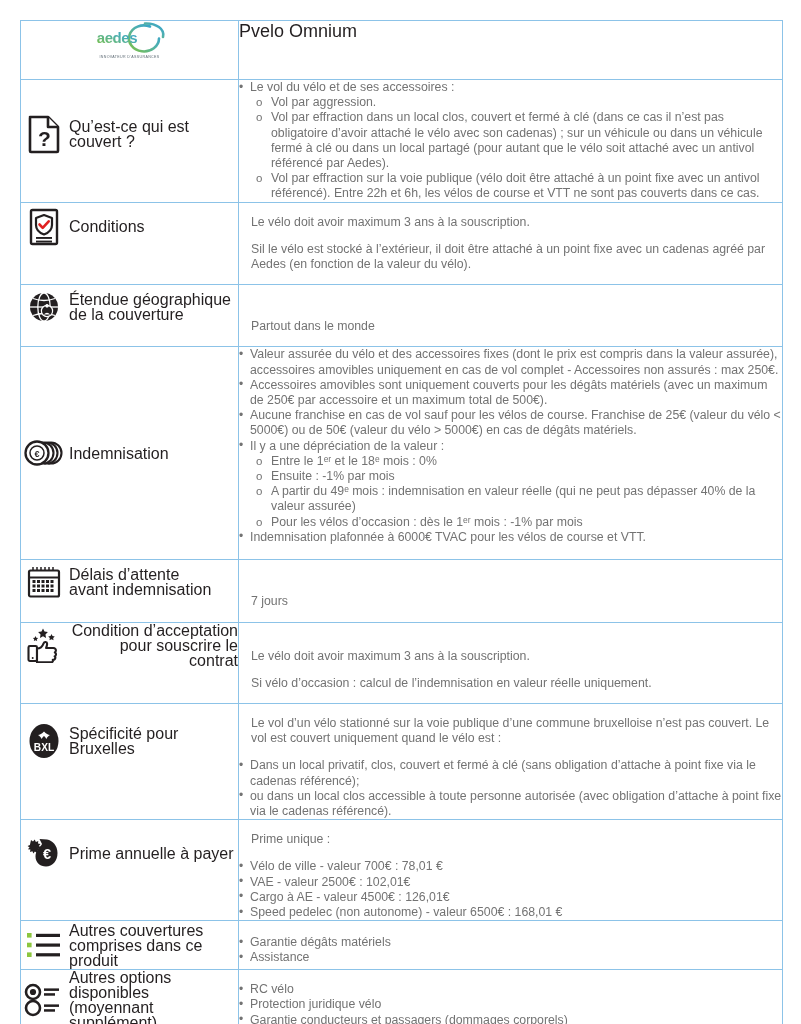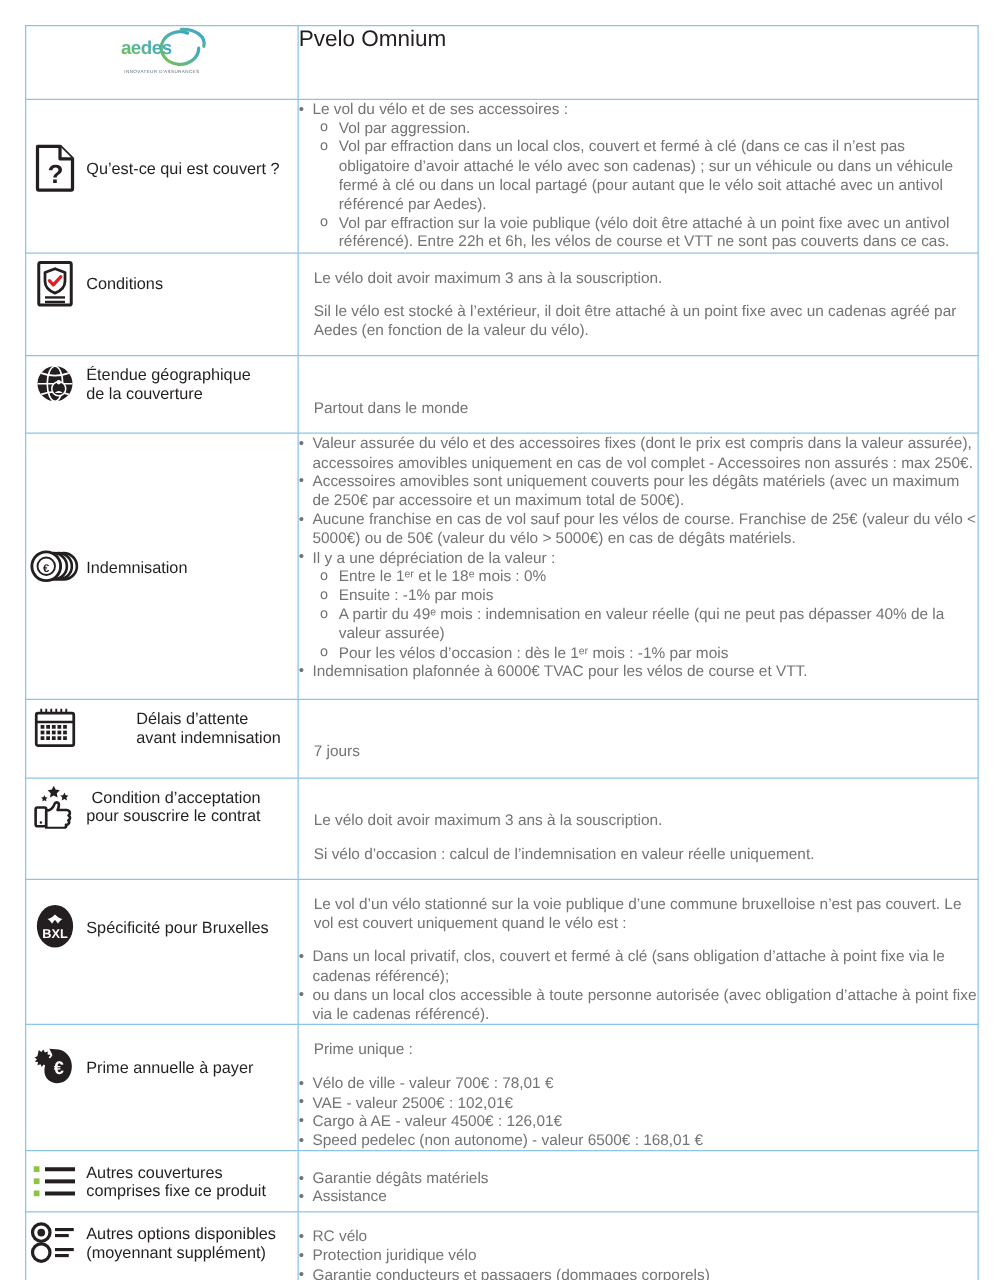--- a/index.html
+++ b/index.html
@@ -39,21 +39,21 @@
     min-height:34px;
   }
   .ico{
     flex:0 0 auto;
     width:46px;
     display:flex;
     align-items:center;
     justify-content:center;
   }
   .lbl-text{
-    font-size:13px;
+    font-size:16px;
     line-height:15px;
     color:#231f20;
     padding-left:2px;
   }
   .content-cell{
     padding:8px 10px 8px 10px;
     font-size:12.3px;
     line-height:15.2px;
     color:#737373;
   }
@@ -249,21 +249,21 @@
             <li>Pour les vélos d’occasion : dès le 1ᵉʳ mois : -1% par mois</li>
           </ul>
         </li>
         <li>Indemnisation plafonnée à 6000€ TVAC pour les vélos de course et VTT.</li>
       </ul>
     </td>
   </tr>
 
   <tr>
     <td class="lbl-cell">
-      <div class="lbl-inner" style="min-height:44px;gap:40px;">
+      <div class="lbl-inner" style="min-height:44px;">
         <span class="ico">
           <svg width="34" height="32" viewBox="0 0 34 32">
             <g stroke="#231f20" stroke-width="1.5">
               <line x1="6" y1="1" x2="6" y2="5"></line>
                     <line x1="10" y1="1" x2="10" y2="5"></line>
               <line x1="14" y1="1" x2="14" y2="5"></line>
                     <line x1="18" y1="1" x2="18" y2="5"></line>
               <line x1="22" y1="1" x2="22" y2="5"></line>
                     <line x1="26" y1="1" x2="26" y2="5"></line>
             </g>
@@ -384,21 +384,21 @@
             </g>
             <g fill="#231f20">
               <rect x="11" y="4.8" width="24" height="3.2"></rect>
               <rect x="11" y="14.5" width="24" height="3.2"></rect>
               <rect x="11" y="24.2" width="24" height="3.2"></rect>
             </g>
           </svg>
         </span>
         <span class="lbl-text">
           <span>Autres couvertures</span><br>
-          <span>comprises fixe ce produit</span>
+          <span>comprises dans ce produit</span>
         </span>
       </div>
     </td>
     <td class="content-cell" style="padding-top:14px;">
       <ul class="b1">
         <li>Garantie dégâts matériels</li>
         <li>Assistance</li>
       </ul>
     </td>
   </tr>

